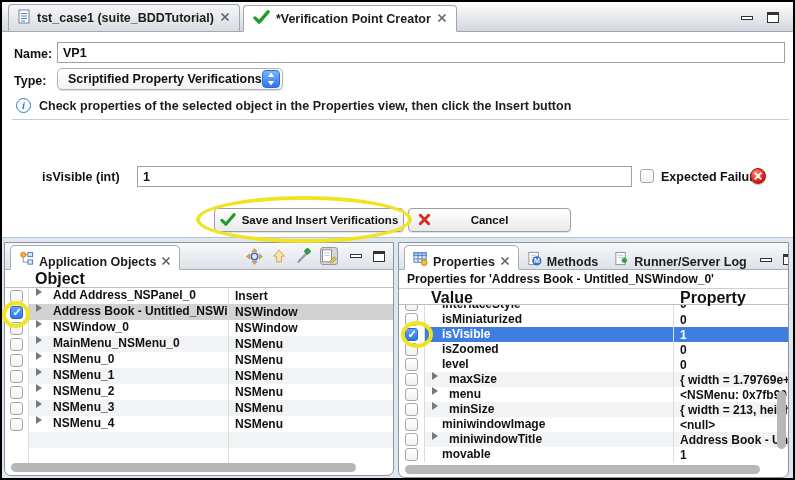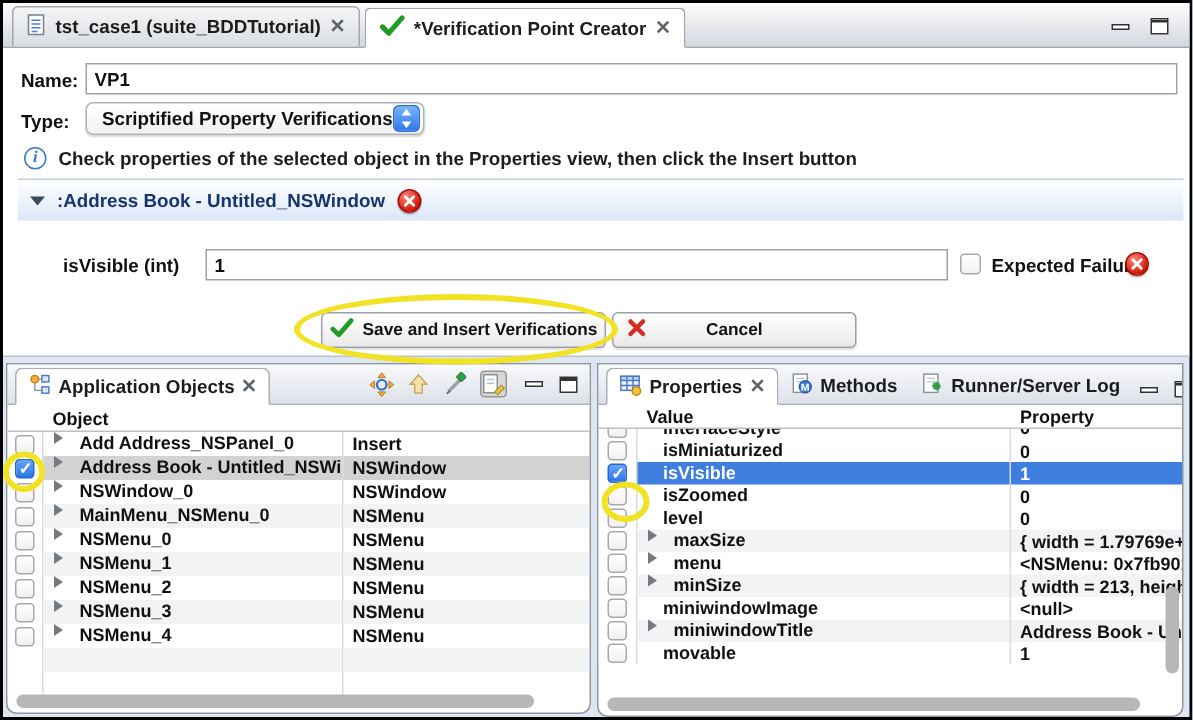--- a/index.html
+++ b/index.html
@@ -32,28 +32,28 @@
   .badge{width:16px;height:16px;border-radius:50%;background:radial-gradient(circle at 35% 28%,#ff8376,#d41607 72%);border:1px solid #9c1004;display:inline-flex;align-items:center;justify-content:center;box-shadow:0 1px 1px rgba(0,0,0,.3)}
   .cb{display:inline-block;width:13px;height:13px;border:1px solid #a7a7ac;border-radius:3px;background:linear-gradient(#fff,#f1f1f1);position:relative;flex:none}
   .cb.checked{background:linear-gradient(#66a6f9,#2b76e8);border-color:#2667cd}
   .cb.checked::after{content:"✓";position:absolute;left:1.5px;top:-1px;color:#fff;font-size:11px;font-weight:700}
 
   .btn{position:absolute;height:24px;border:1px solid #9aa0a8;border-radius:4px;background:linear-gradient(#ffffff,#e9e9e9);display:flex;align-items:center;justify-content:center;gap:6px;font-size:11.5px;font-weight:700;color:#111;box-shadow:0 1px 1px rgba(0,0,0,.12)}
 
   
   .panel{position:absolute;top:240px;background:#fff;border:1px solid #8f959d;border-radius:0 0 7px 7px;overflow:hidden}
   .ptabbar{position:relative;height:27px;background:linear-gradient(#f8f9fb,#dde1e8);border-bottom:1px solid #a8aeb6;display:flex;align-items:flex-end}
-  .ptab{height:25px;display:flex;align-items:center;gap:5px;padding:0 8px;font-size:12.5px;font-weight:700;color:#1c1c1c;white-space:nowrap}
+  .ptab{height:25px;display:flex;align-items:flex-end;gap:5px;padding:0 8px;font-size:12.5px;font-weight:700;color:#1c1c1c;white-space:nowrap}
   .ptab.active{margin-left:5px;background:#fff;border:1px solid #a8aeb6;border-bottom:1px solid #fff;border-radius:5px 5px 0 0;position:relative;top:1px}
   .ptools{margin-left:auto;display:flex;align-items:center;gap:7px;padding:0 8px 4px 0}
   .toolico{width:18px;height:18px;display:flex;align-items:center;justify-content:center}
   .toolico.pressed{background:#d7d7d7;border:1px solid #979797;border-radius:3px}
   .pwinbtns{display:flex;align-items:center;gap:11px;margin-left:5px}
 
-  .colhead{display:grid;font-size:12px;font-weight:700;color:#111;border-bottom:1px solid #bfbfbf;background:#fff;align-items:center}
+  .colhead{display:grid;font-size:16px;font-weight:700;color:#111;border-bottom:1px solid #bfbfbf;background:#fff;align-items:center}
   .lgrid{grid-template-columns:24px 200px 1fr}
   .pgrid{grid-template-columns:26px 249px 1fr}
   .colhead span{padding-left:6px}
   .row{display:grid;align-items:center;font-size:12px;font-weight:600;color:#111;height:16px}
   .prow{height:15px}
   .cbcell{display:flex;align-items:center;justify-content:center;height:100%;border-right:1px solid #dcdcdc;background:#fff}
   .namecell{display:flex;gap:11px;height:100%;padding-left:7px;border-right:1px solid #dcdcdc;overflow:hidden;white-space:nowrap}
   .valcell{height:100%;display:flex;align-items:center;padding-left:6px;overflow:hidden;white-space:nowrap}
   .row.alt .namecell,.row.alt .valcell{background:#f2f3f5}
   .row.gsel .namecell,.row.gsel .valcell{background:#d2d2d2}
@@ -116,29 +116,20 @@
             <path d="M5 1.5l3.2 4.5H1.8z" fill="#fff"></path>
             <path d="M5 14.5L1.8 10h6.4z" fill="#fff"></path>
           </svg>
         </span>
     </div>
 
     <span class="info-i" style="left:14px;top:96px">i</span>
     <span class="infotext" style="left:37px;top:97px">Check properties of the selected object in the Properties view, then click the Insert button</span>
 
     <div class="section">
-      <div class="sechead">
-        <span class="tri-down"></span>
-        <span class="sectitle">:Address Book - Untitled_NSWindow</span>
-        <span class="badge">
-            <svg width="8" height="8" viewBox="0 0 8 8">
-              <path d="M1.2 1.2l5.6 5.6M6.8 1.2L1.2 6.8" stroke="#fff" stroke-width="1.9" stroke-linecap="round"></path>
-            </svg>
-          </span>
-      </div>
       <span class="flabel" style="left:30px;top:50px">isVisible (int)</span>
       <input class="tinput" style="left: 125px; top: 46px; width: 495px;" value="1">
       <span class="cb" style="position:absolute;left:628px;top:49px;width:14px;height:14px"></span>
       <span class="flabel" style="left:649px;top:50px">Expected Failure</span>
       <span class="badge" style="position:absolute;left:738px;top:48px">
           <svg width="8" height="8" viewBox="0 0 8 8">
             <path d="M1.2 1.2l5.6 5.6M6.8 1.2L1.2 6.8" stroke="#fff" stroke-width="1.9" stroke-linecap="round"></path>
           </svg>
         </span>
     </div>
@@ -360,20 +351,21 @@
         <span>Runner/Server Log</span>
       </div>
       <div class="ptools">
         <span class="pwinbtns">
           <span class="minbtn"></span>
           <span class="maxbtn"></span>
         </span>
       </div>
     </div>
 
+    <div class="capline">Properties for 'Address Book - Untitled_NSWindow_0'</div>
 
     <div class="colhead pgrid" style="height:16px">
       <span></span>
       <span>Value</span>
       <span>Property</span>
     </div>
 
     <div class="row pgrid prow partial">
       <span class="cbcell">
           <span class="cb"></span>

